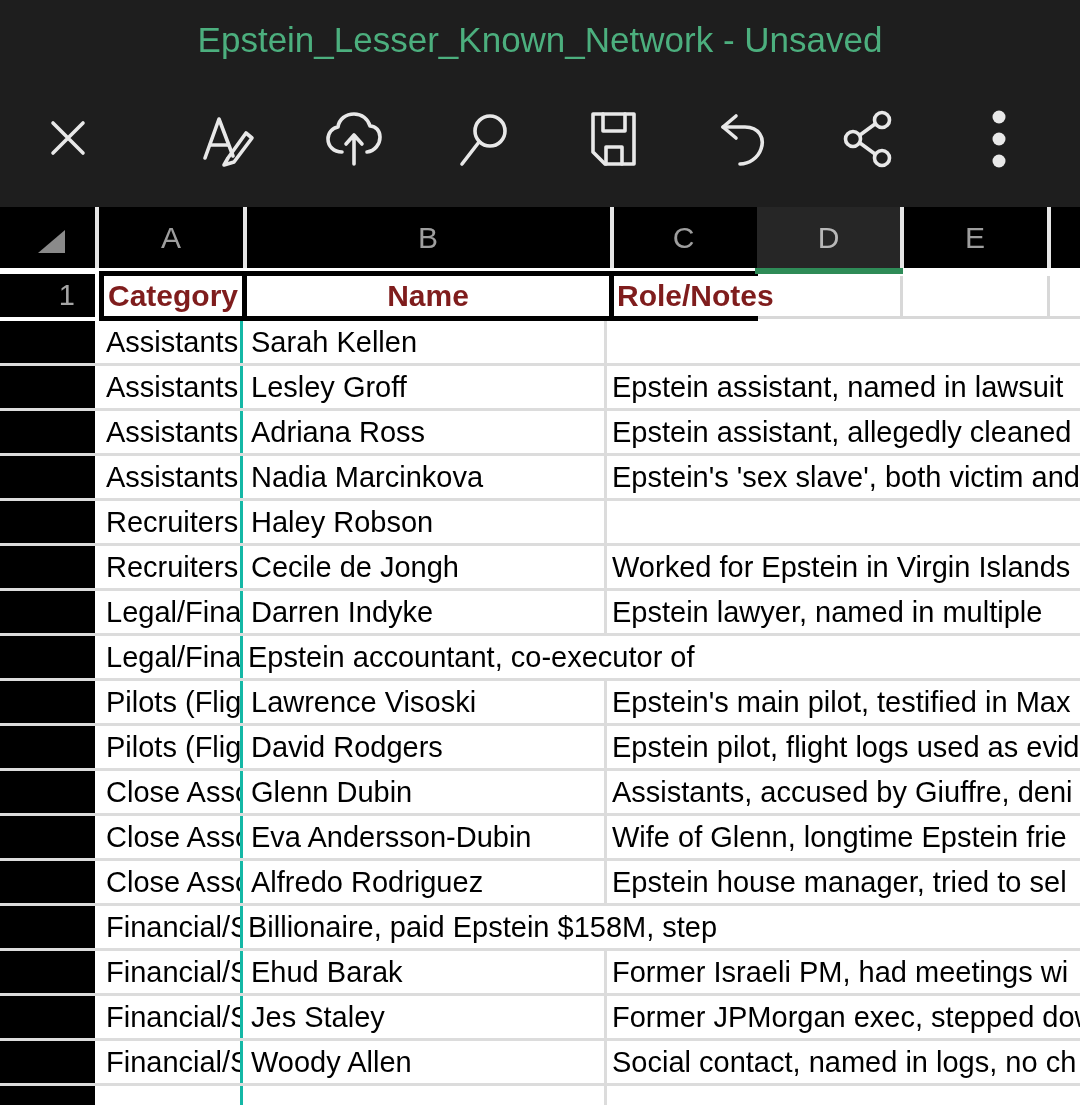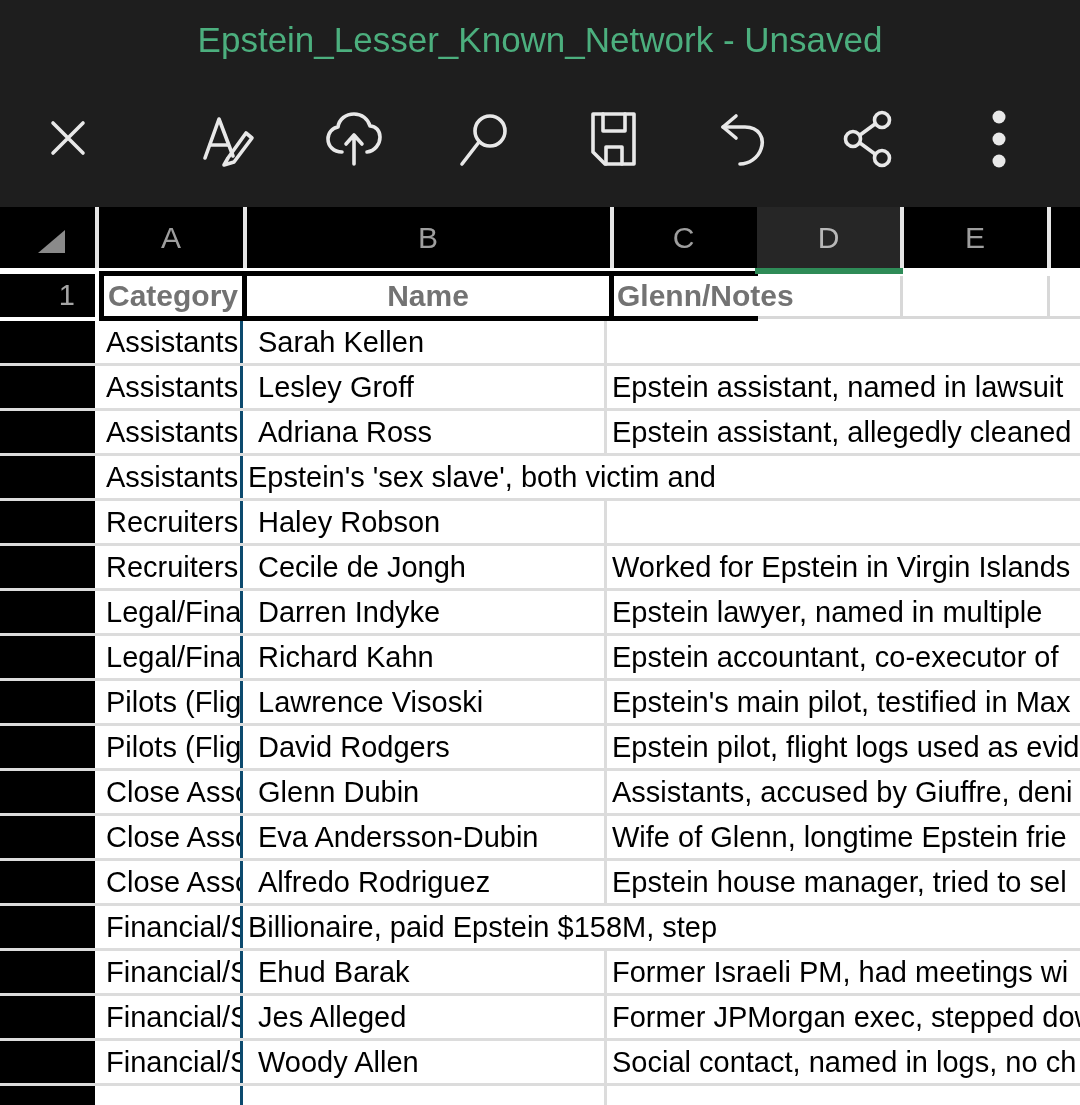--- a/index.html
+++ b/index.html
@@ -24,32 +24,32 @@
   .sel-underline{position:absolute;left:755px;top:268px;width:148px;height:6px;
                  background:#2E8B57;z-index:6;}
   
   .row1{position:absolute;left:0;top:271px;width:1080px;height:50px;background:#fff;}
   .row1 .ncell1{position:absolute;left:0;top:3px;width:95px;height:43px;background:#000;
                 color:#A5A5A5;font-size:29px;line-height:43px;text-align:right;
                 padding-right:20px;box-sizing:border-box;}
   .thick{position:absolute;background:#000;z-index:4;}
   .lightv{position:absolute;background:#D8D8D8;}
   .hcell{position:absolute;top:5px;height:40px;line-height:40px;font-weight:bold;
-         font-size:30px;color:#737373;white-space:nowrap;}
+         font-size:30px;color:#7f1d1d;white-space:nowrap;}
   
   .rows{position:absolute;left:0;top:321px;width:1080px;}
   .drow{display:flex;height:45px;background:#fff;box-sizing:border-box;
         border-bottom:3px solid #DCDCDC;}
   .drow span{display:block;font-size:29px;line-height:42px;color:#000;box-sizing:border-box;}
   .ncell{flex:none;width:95px;background:#000;color:#A5A5A5;text-align:right;
          padding-right:20px;}
   .gap{flex:none;width:4px;}
-  .ca{flex:none;width:144px;padding-left:7px;border-right:3px solid #0c4a6e;
+  .ca{flex:none;width:144px;padding-left:7px;border-right:3px solid #14b8a6;
       overflow:hidden;white-space:nowrap;}
-  .cb{flex:none;width:364px;padding-left:15px;border-right:3px solid #DCDCDC;
+  .cb{flex:none;width:364px;padding-left:8px;border-right:3px solid #DCDCDC;
       overflow:hidden;white-space:nowrap;}
   .cc{flex:none;width:463px;padding-left:5px;white-space:nowrap;overflow:visible;}
 </style>
 </head>
 <body>
 
 <div class="app">
 
   <div class="topbar">
     <div class="doc-title">Epstein_Lesser_Known_Network - Unsaved</div>
@@ -129,21 +129,21 @@
     <div class="thick" style="left:99px;top:0;width:659px;height:5px;"></div>
     <div class="thick" style="left:99px;top:45px;width:659px;height:5px;"></div>
     <div class="thick" style="left:99px;top:0;width:5px;height:50px;"></div>
     <div class="thick" style="left:242px;top:0;width:5px;height:50px;"></div>
     <div class="thick" style="left:609px;top:0;width:5px;height:50px;"></div>
     <div class="lightv" style="left:900px;top:5px;width:3px;height:40px;"></div>
     <div class="lightv" style="left:1047px;top:5px;width:3px;height:40px;"></div>
     <div class="lightv" style="left:758px;top:45px;width:322px;height:3px;"></div>
     <div class="hcell" style="left:104px;width:138px;text-align:center;">Category</div>
     <div class="hcell" style="left:247px;width:362px;text-align:center;">Name</div>
-    <div class="hcell" style="left:617px;">Glenn/Notes</div>
+    <div class="hcell" style="left:617px;">Role/Notes</div>
   </div>
 
   <div class="rows" id="rows">
       <div class="drow">
         <span class="ncell">2</span>
         <span class="gap"></span>
         <span class="ca">Assistants</span>
         <span class="cb">Sarah Kellen</span>
       </div>
       <div class="drow">
@@ -157,20 +157,21 @@
         <span class="ncell">4</span>
         <span class="gap"></span>
         <span class="ca">Assistants</span>
         <span class="cb">Adriana Ross</span>
         <span class="cc">Epstein assistant, allegedly cleaned</span>
       </div>
       <div class="drow">
         <span class="ncell">5</span>
         <span class="gap"></span>
         <span class="ca">Assistants</span>
+        <span class="cb">Nadia Marcinkova</span>
         <span class="cc">Epstein's 'sex slave', both victim and</span>
       </div>
       <div class="drow">
         <span class="ncell">6</span>
         <span class="gap"></span>
         <span class="ca">Recruiters</span>
         <span class="cb">Haley Robson</span>
       </div>
       <div class="drow">
         <span class="ncell">7</span>
@@ -183,21 +184,20 @@
         <span class="ncell">8</span>
         <span class="gap"></span>
         <span class="ca">Legal/Fina</span>
         <span class="cb">Darren Indyke</span>
         <span class="cc">Epstein lawyer, named in multiple</span>
       </div>
       <div class="drow">
         <span class="ncell">9</span>
         <span class="gap"></span>
         <span class="ca">Legal/Fina</span>
-        <span class="cb">Richard Kahn</span>
         <span class="cc">Epstein accountant, co-executor of</span>
       </div>
       <div class="drow">
         <span class="ncell">10</span>
         <span class="gap"></span>
         <span class="ca">Pilots (Flig</span>
         <span class="cb">Lawrence Visoski</span>
         <span class="cc">Epstein's main pilot, testified in Max</span>
       </div>
       <div class="drow">
@@ -238,21 +238,21 @@
         <span class="ncell">16</span>
         <span class="gap"></span>
         <span class="ca">Financial/S</span>
         <span class="cb">Ehud Barak</span>
         <span class="cc">Former Israeli PM, had meetings wi</span>
       </div>
       <div class="drow">
         <span class="ncell">17</span>
         <span class="gap"></span>
         <span class="ca">Financial/S</span>
-        <span class="cb">Jes Alleged</span>
+        <span class="cb">Jes Staley</span>
         <span class="cc">Former JPMorgan exec, stepped dow</span>
       </div>
       <div class="drow">
         <span class="ncell">18</span>
         <span class="gap"></span>
         <span class="ca">Financial/S</span>
         <span class="cb">Woody Allen</span>
         <span class="cc">Social contact, named in logs, no ch</span>
       </div>
       <div class="drow">

